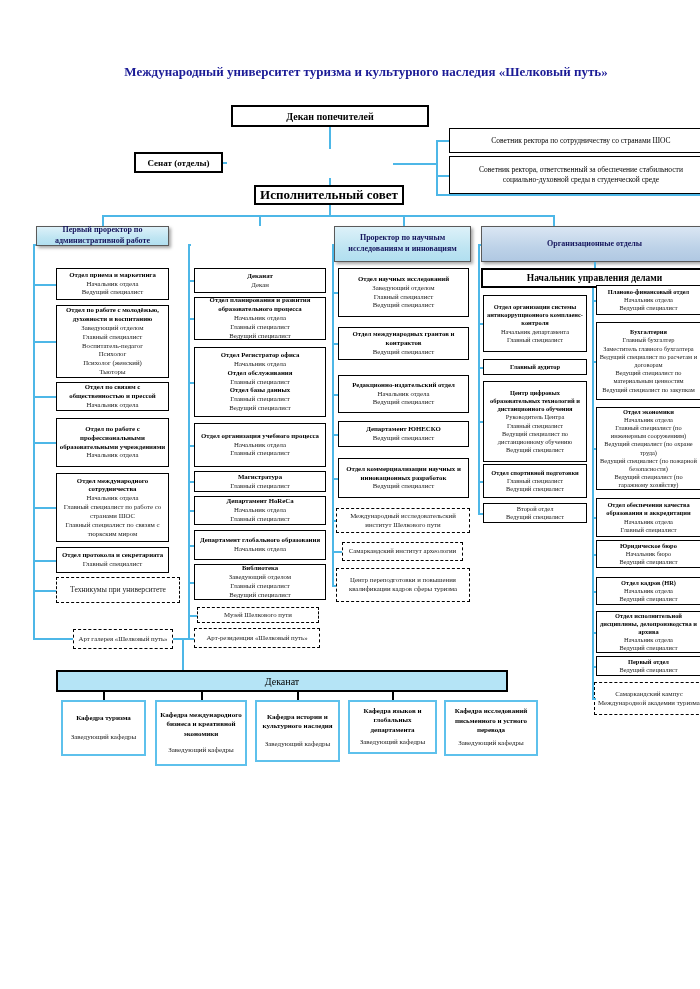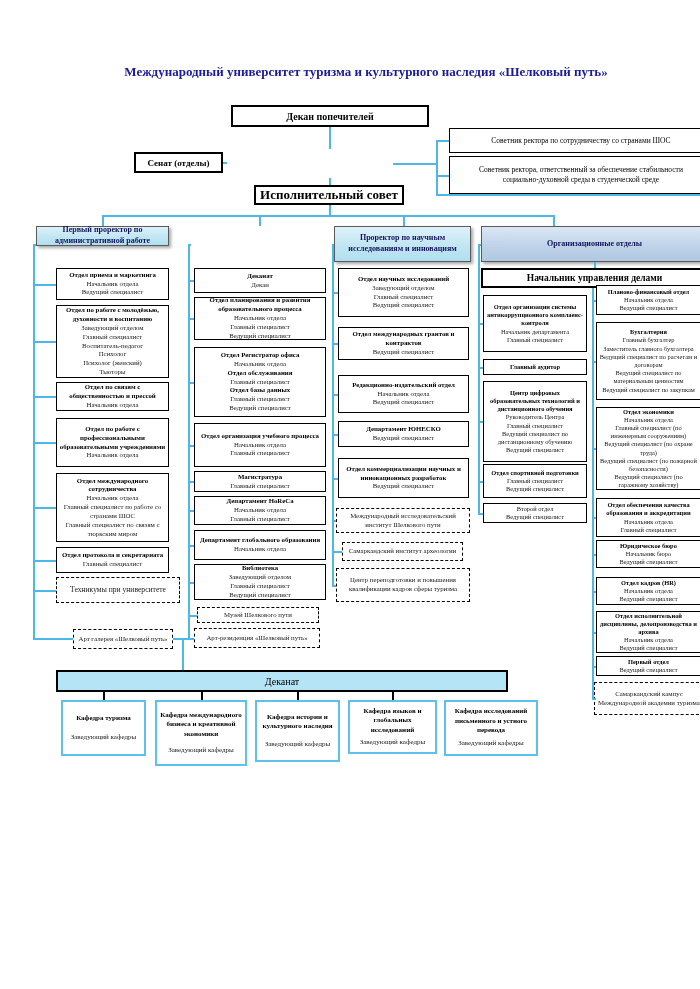--- a/index.html
+++ b/index.html
@@ -258,21 +258,21 @@
     </div>
   <div class="kbox" style="left:139px;top:700px;width:92px;height:66px">
       <div class="bl">Кафедра международного бизнеса и креативной экономики</div>
       <div>Заведующий кафедры</div>
     </div>
   <div class="kbox" style="left:239px;top:700px;width:85px;height:62px">
       <div class="bl">Кафедра истории и культурного наследия</div>
       <div>Заведующий кафедры</div>
     </div>
   <div class="kbox" style="left:332px;top:700px;width:89px;height:54px">
-      <div class="bl">Кафедра языков и глобальных исследований</div>
+      <div class="bl">Кафедра языков и глобальных департамента</div>
       <div>Заведующий кафедры</div>
     </div>
   <div class="kbox" style="left:428px;top:700px;width:94px;height:56px">
       <div class="bl">Кафедра исследований письменного и устного перевода</div>
       <div>Заведующий кафедры</div>
     </div>
 
   <i class="c" style="left:313px;top:127px;width:1.5px;height:22px"></i>
   <i class="c" style="left:207px;top:162px;width:4px;height:1.5px"></i>
   <i class="c" style="left:377px;top:163px;width:43px;height:1.5px"></i>

